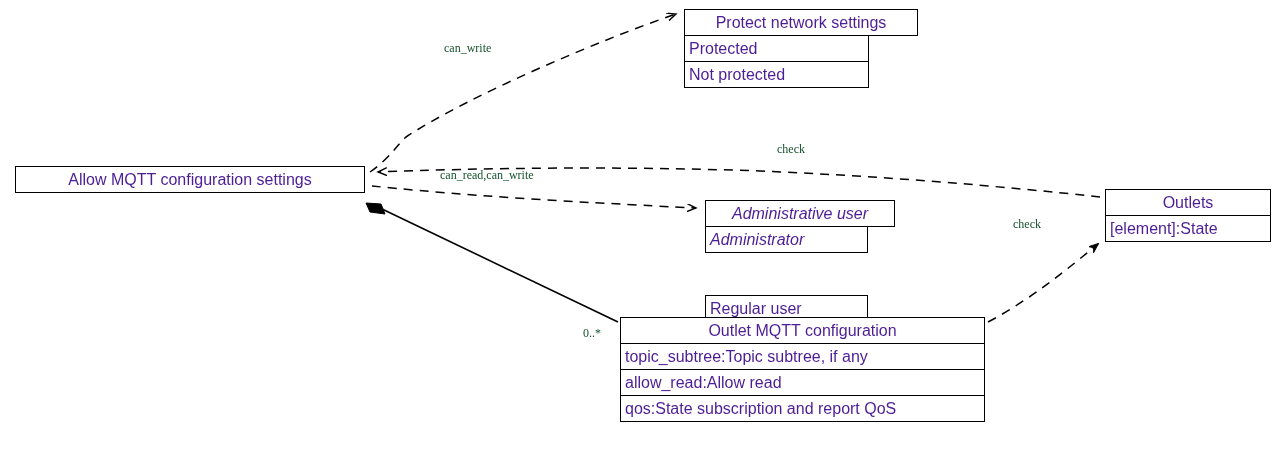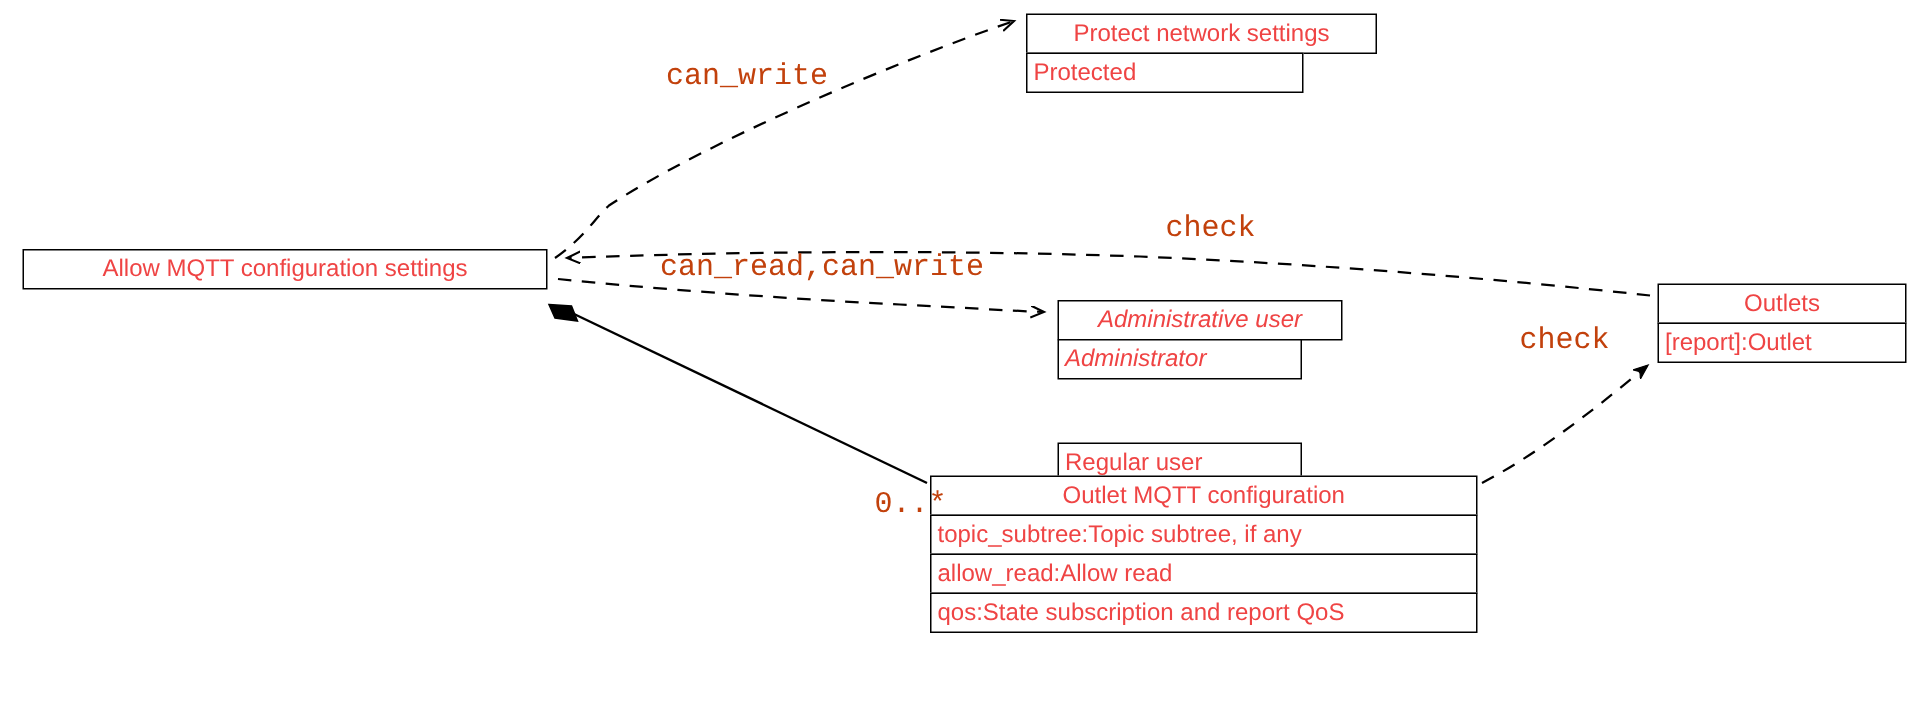--- a/index.html
+++ b/index.html
@@ -27,41 +27,41 @@
     position: absolute;
     box-sizing: border-box;
   }
   .uml-row {
     box-sizing: border-box;
     border: 1px solid #000000;
     background: #ffffff;
     font-family: "Liberation Sans", sans-serif;
     font-size: 16px;
     line-height: 1;
-    color: #ef4444;
+    color: #4c1d95;
     white-space: nowrap;
     display: flex;
     align-items: center;
     height: 27px;
     margin-top: -1px;
   }
   .uml-row:first-child { margin-top: 0; }
   .uml-row.header {
     justify-content: center;
     padding: 0 6px;
   }
   .uml-row.attr {
     justify-content: flex-start;
     padding: 0 4px;
   }
   .edge-label {
     position: absolute;
-    font-family: Liberation Mono, monospace;
-    font-size: 20px;
-    color: #c2410c;
+    font-family: Liberation Serif, serif;
+    font-size: 12px;
+    color: #14532d;
     white-space: nowrap;
     line-height: 1;
   }
 </style>
 </head>
 <body>
 
 <div id="canvas">
 
   <svg class="edges" viewBox="0 0 1283 468" xmlns="http://www.w3.org/2000/svg">
@@ -82,35 +82,36 @@
 
     <path d="M 988 322 C 1030 300 1070 267 1098 244" fill="none" stroke="#000000" stroke-width="1.5" stroke-dasharray="9,7" marker-end="url(#solidArrow)"></path>
 
     <path d="M 382 209 L 618 322" fill="none" stroke="#000000" stroke-width="1.6"></path>
     <path d="M 366 203 L 381 204 L 385 214 L 370 212 Z" fill="#000000" stroke="#000000" stroke-width="1"></path>
   </svg>
 
   <div class="uml-box" style="left:684px; top:9px;">
     <div class="uml-row header" style="width:234px;">Protect network settings</div>
     <div class="uml-row attr" style="width:185px;">Protected</div>
+    <div class="uml-row attr" style="width:185px;">Not protected</div>
   </div>
 
   <div class="uml-box" style="left:15px; top:166px;">
     <div class="uml-row header" style="width:350px;">Allow MQTT configuration settings</div>
   </div>
 
   <div class="uml-box" style="left:705px; top:200px;">
     <div class="uml-row header" style="width:190px;font-style:italic;">Administrative user</div>
     <div class="uml-row attr" style="width:163px;font-style:italic;">Administrator</div>
     <div class="uml-row attr" style="width:163px;margin-top:42px;">Regular user</div>
   </div>
 
   <div class="uml-box" style="left:1105px; top:189px;">
     <div class="uml-row header" style="width:166px;">Outlets</div>
-    <div class="uml-row attr" style="width:166px;">[report]:Outlet</div>
+    <div class="uml-row attr" style="width:166px;">[element]:State</div>
   </div>
 
   <div class="uml-box" style="left:620px; top:317px;">
     <div class="uml-row header" style="width:365px;">Outlet MQTT configuration</div>
     <div class="uml-row attr" style="width:365px;">topic_subtree:Topic subtree, if any</div>
     <div class="uml-row attr" style="width:365px;">allow_read:Allow read</div>
     <div class="uml-row attr" style="width:365px;">qos:State subscription and report QoS</div>
   </div>
 
   <div class="edge-label" style="left:444px; top:42px;">can_write</div>

